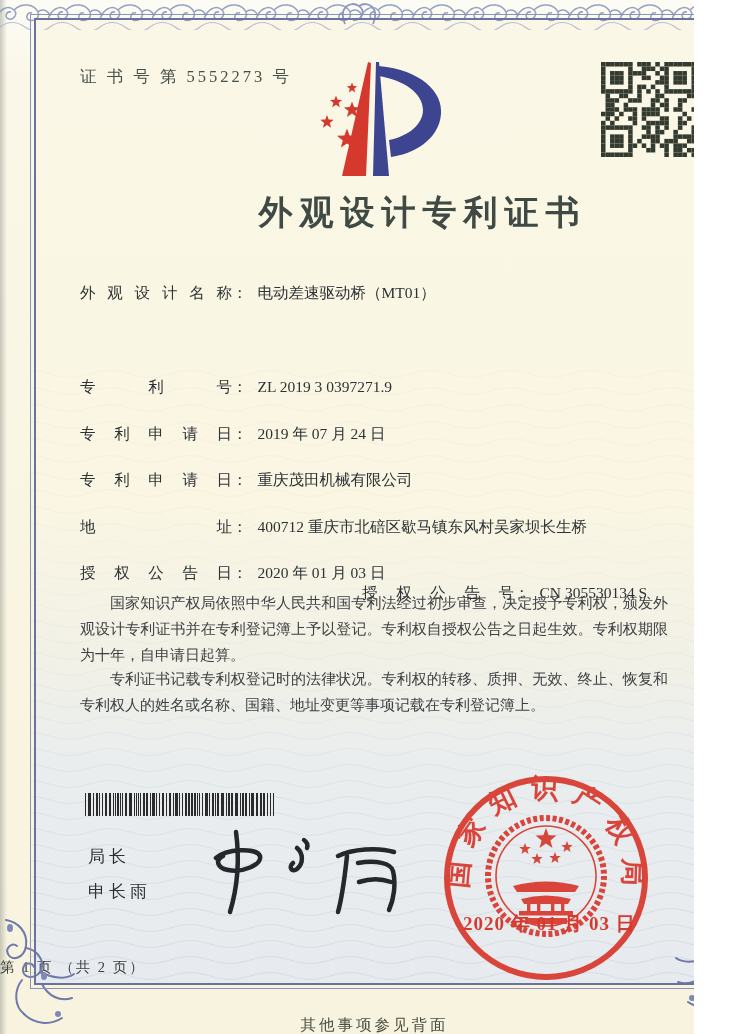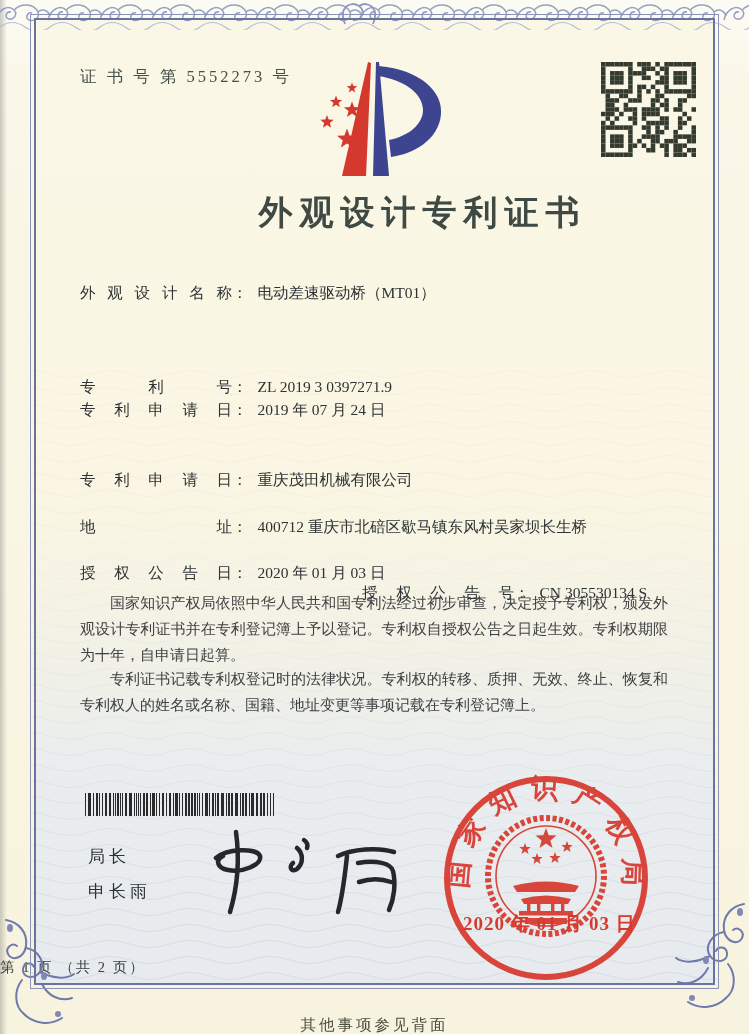--- a/index.html
+++ b/index.html
@@ -1,16 +1,16 @@
 <!DOCTYPE html>
 <html><head>
 <meta charset="utf-8">
 <style>
   html,body{margin:0;padding:0;background:#ffffff;}
-  .page{position:relative;width:749px;height:1034px;overflow:hidden;
+  .page{position:relative;width:694px;height:1034px;overflow:hidden;
         background:linear-gradient(180deg,#fdfcf4 0%,#faf7e8 8%,#f9f5e2 60%,#f7f3de 100%);
         font-family:"Liberation Serif","DejaVu Serif",serif;}
   .abs{position:absolute;}
   .edge-shadow{left:0;top:0;width:7px;height:100%;
         background:linear-gradient(90deg,rgba(160,160,150,.55),rgba(255,255,255,0));}
   
   .frame{left:30px;top:14px;width:687px;height:973px;border:1px solid #8a92b8;z-index:6;pointer-events:none;}
   .frame-inner{position:absolute;left:3px;top:3px;right:3px;bottom:3px;border:2px solid #69739f;}
   .interior{left:34px;top:18px;width:679px;height:965px;z-index:1;
         background:linear-gradient(180deg,#fbf7e6 0%,#faf6e3 50%,#f2f1e6 66%,#e9edee 78%,#e7ebef 100%);}
@@ -380,21 +380,21 @@
     </svg>
 
   <div class="abs title">外观设计专利证书</div>
 
   <div class="abs frow" style="top:283px">
     <span class="flabel">外观设计名称</span><span>：</span><span class="fvalue">电动差速驱动桥（MT01）</span>
   </div>
   <div class="abs frow" style="top:377px">
     <span class="flabel">专利号</span><span>：</span><span class="fvalue">ZL 2019 3 0397271.9</span>
   </div>
-  <div class="abs frow" style="top:400px">
+  <div class="abs frow" style="top:424px">
     <span class="flabel">专利申请日</span><span>：</span><span class="fvalue">2019 年 07 月 24 日</span>
   </div>
   <div class="abs frow" style="top:470px">
     <span class="flabel">专利申请日</span><span>：</span><span class="fvalue">重庆茂田机械有限公司</span>
   </div>
   <div class="abs frow" style="top:517px">
     <span class="flabel">地址</span><span>：</span><span class="fvalue">400712 重庆市北碚区歇马镇东风村吴家坝长生桥</span>
   </div>
   <div class="abs frow" style="top:563px">
     <span class="flabel">授权公告日</span><span>：</span><span class="fvalue">2020 年 01 月 03 日</span>

